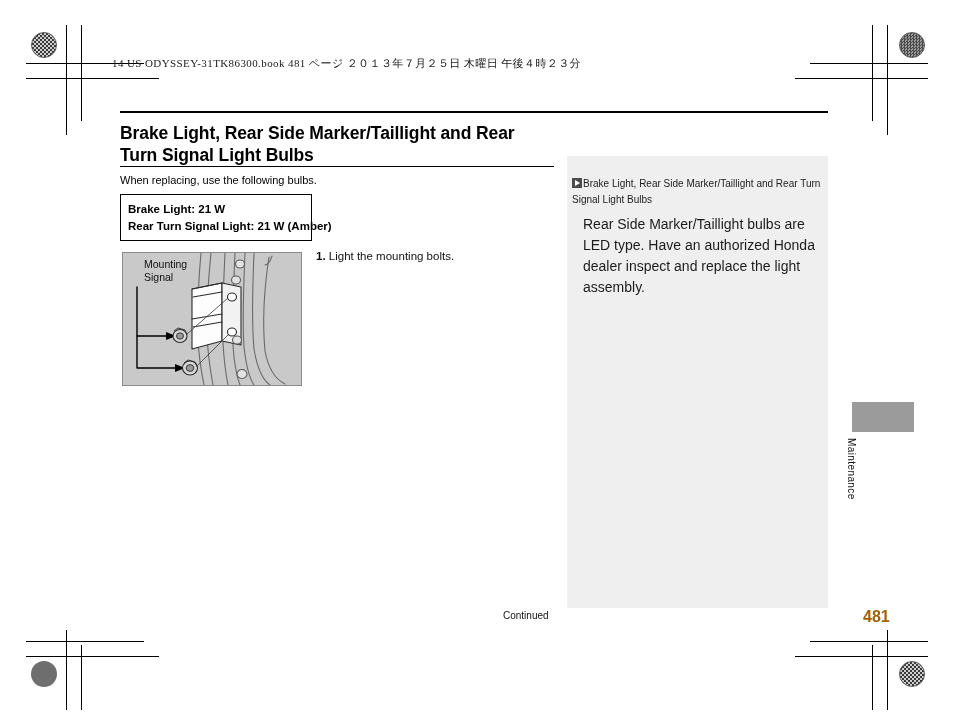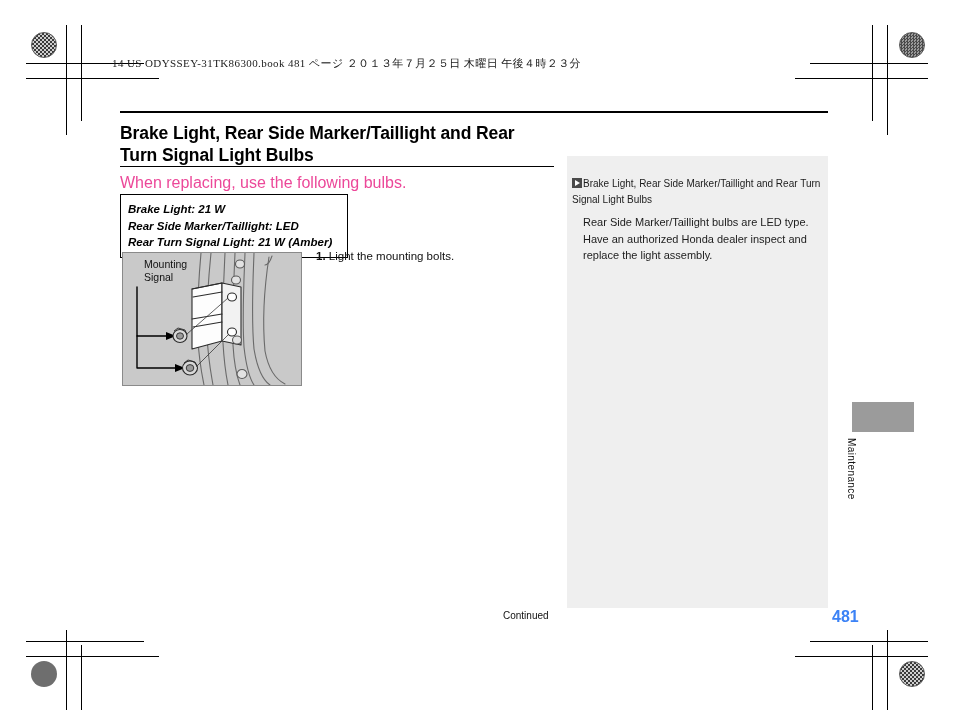--- a/index.html
+++ b/index.html
@@ -105,33 +105,32 @@
     top: 166px;
     width: 434px;
     height: 1px;
     background: #000000;
   }
 
   .intro-text {
     position: absolute;
     left: 120px;
     top: 174px;
-    font-size: 16px;
-    color: #ec4899;
+    font-size: 11px;
+    color: #000000;
   }
 
   .spec-box {
     position: absolute;
     left: 120px;
     top: 194px;
-    width: 228px;
+    width: 192px;
     border: 1.2px solid #000000;
     box-sizing: border-box;
     padding: 6px 7px 6px 7px;
-    font-style: italic;
   }
   .spec-box .line {
     font-size: 11.5px;
     font-weight: bold;
     line-height: 1.45;
     color: #000000;
     white-space: nowrap;
   }
 
   
@@ -204,21 +203,21 @@
     border-left: 5px solid #ffffff;
     border-top: 3px solid transparent;
     border-bottom: 3px solid transparent;
   }
 
   .note-body {
     position: absolute;
     left: 16px;
     top: 58px;
     width: 240px;
-    font-size: 11px;
+    font-size: 14px;
     line-height: 1.5;
     color: #1c1c1c;
   }
 
   
   .tab-block {
     position: absolute;
     left: 852px;
     top: 402px;
     width: 62px;
@@ -240,25 +239,25 @@
   
   .continued {
     position: absolute;
     left: 503px;
     top: 610px;
     font-size: 10px;
     color: #111111;
   }
   .page-num {
     position: absolute;
-    left: 832px;
+    left: 863px;
     top: 608px;
     font-size: 16px;
     font-weight: bold;
-    color: #3b82f6;
+    color: #a16207;
   }
 </style>
 </head>
 <body>
 
 <div id="page">
 
   <div class="halftone-circle" style="left:31px; top:32px;"></div>
   <div class="crop-line" style="left:26px; top:63px; width:118px; height:1px;"></div>
   <div class="crop-line" style="left:26px; top:78px; width:133px; height:1px;"></div>
@@ -299,21 +298,20 @@
 
   <div class="rule-top"></div>
 
   <div class="page-title">Brake Light, Rear Side Marker/Taillight and Rear Turn Signal Light Bulbs</div>
   <div class="rule-title"></div>
 
   <div class="intro-text">When replacing, use the following bulbs.</div>
 
   <div class="spec-box">
     <div class="line">Brake Light: 21 W</div>
-    <div class="line">Rear Side Marker/Taillight: LED</div>
     <div class="line">Rear Turn Signal Light: 21 W (Amber)</div>
   </div>
 
   <div class="figure">
     <svg width="178" height="132" viewBox="0 0 178 132">
       <g fill="none" stroke="#2b2b2b" stroke-width="1.1" stroke-linejoin="round" stroke-linecap="round">
 
         <path d="M102 0 C101 22, 99 58, 100 90 C101 108, 103 122, 105 132" stroke="#6a6a6a"></path>
         <path d="M112 0 C111 24, 109 60, 110 92 C111 110, 114 124, 117 132" stroke="#6a6a6a"></path>
         <path d="M122 0 C121 26, 119 62, 121 94 C123 112, 127 126, 131 132" stroke="#6a6a6a"></path>

